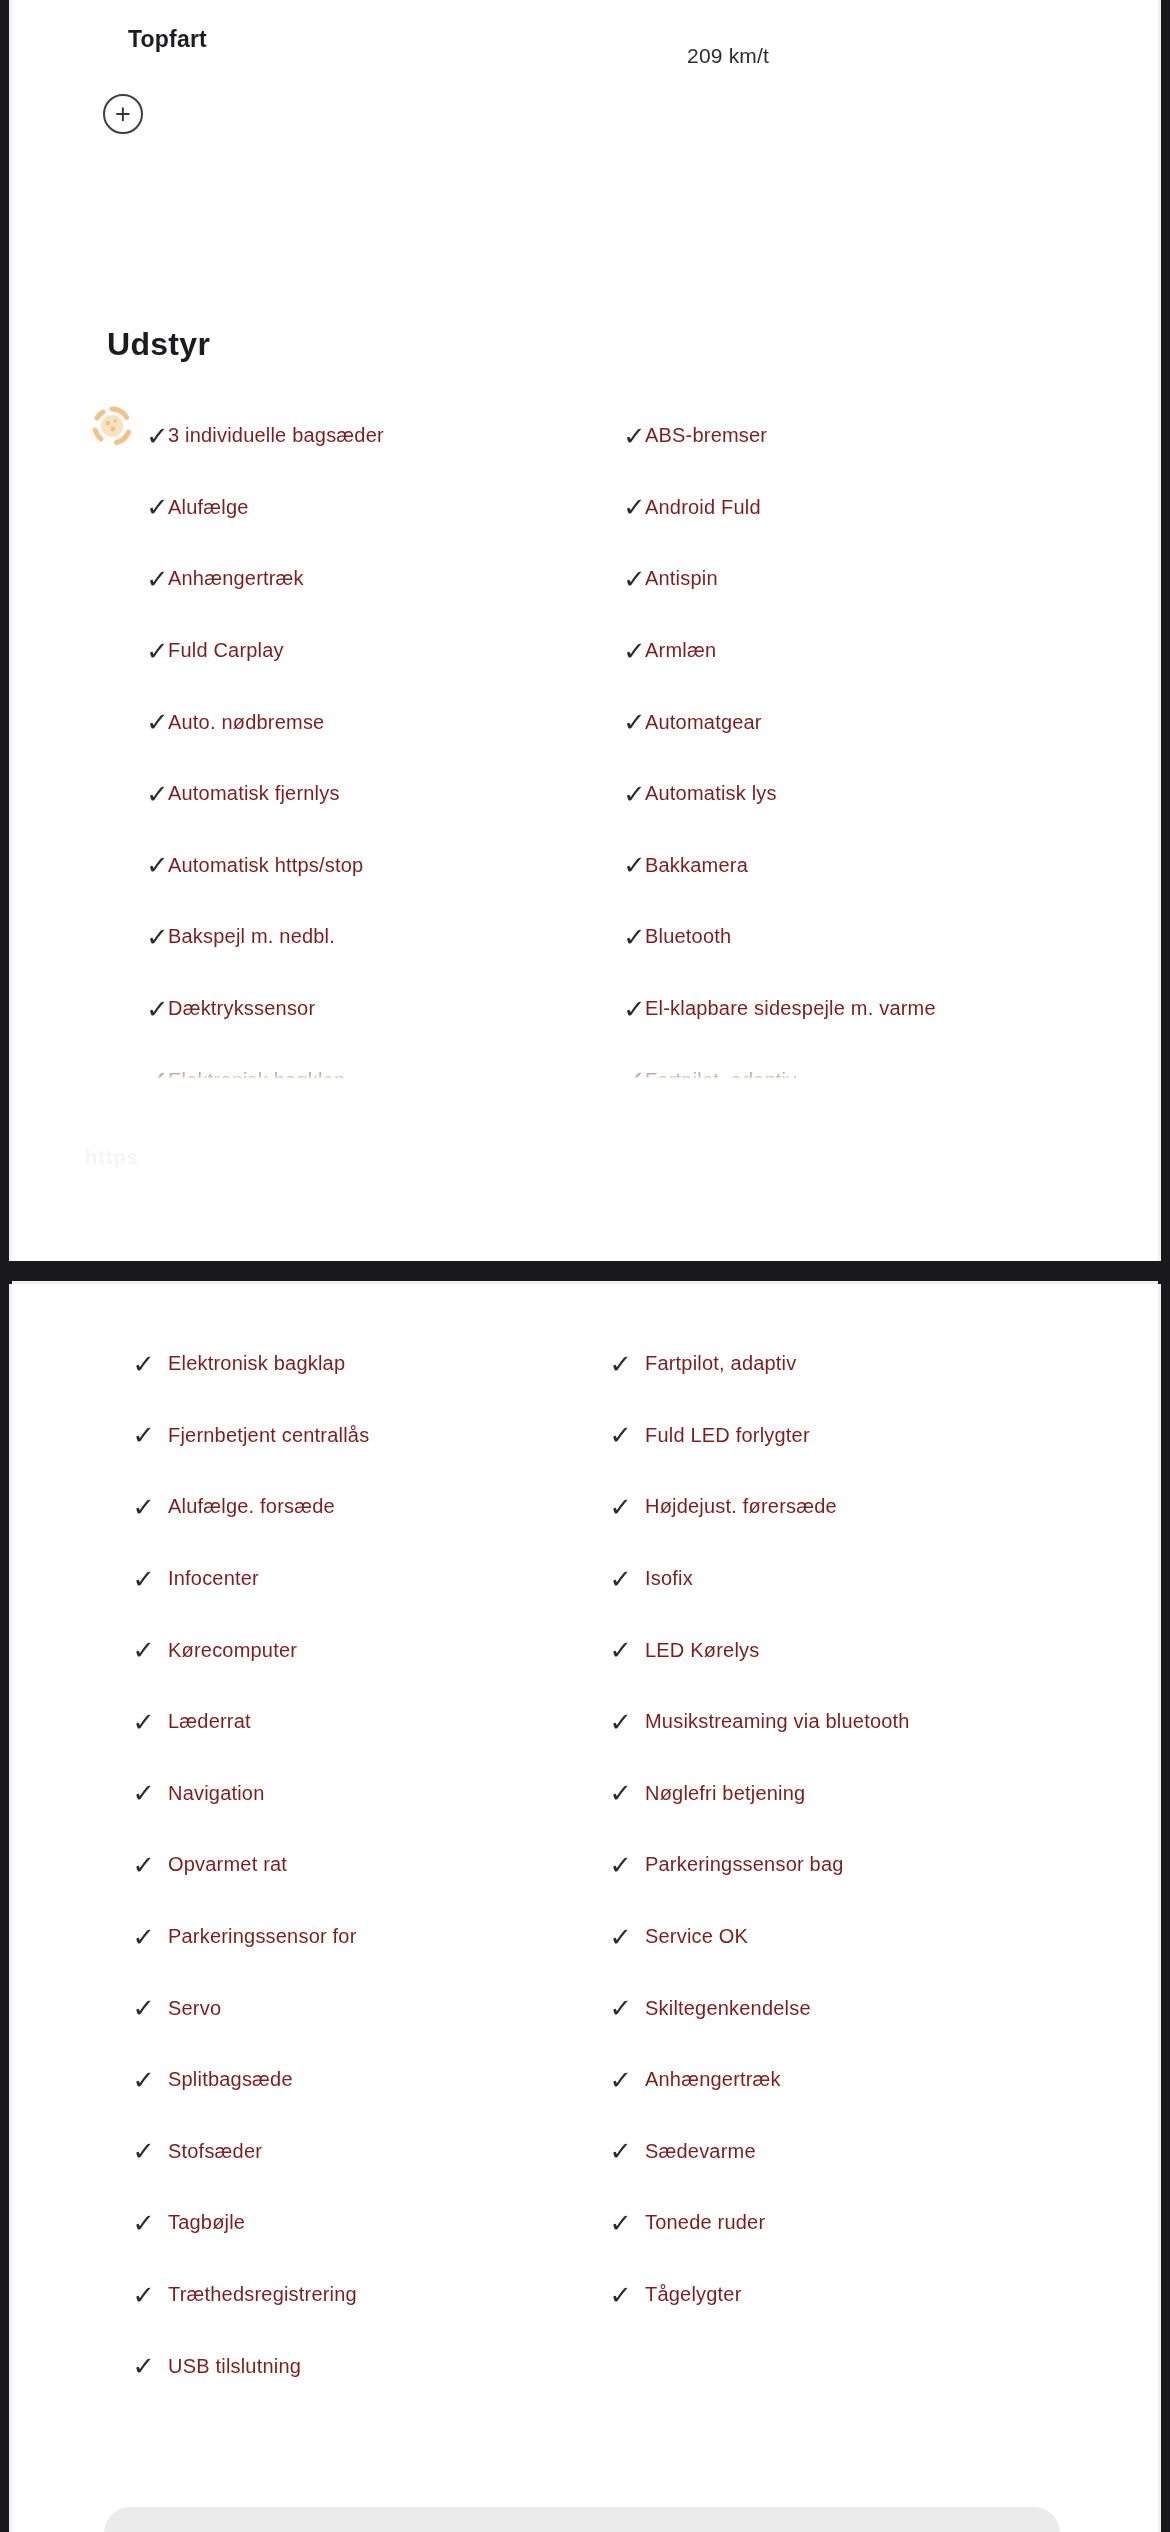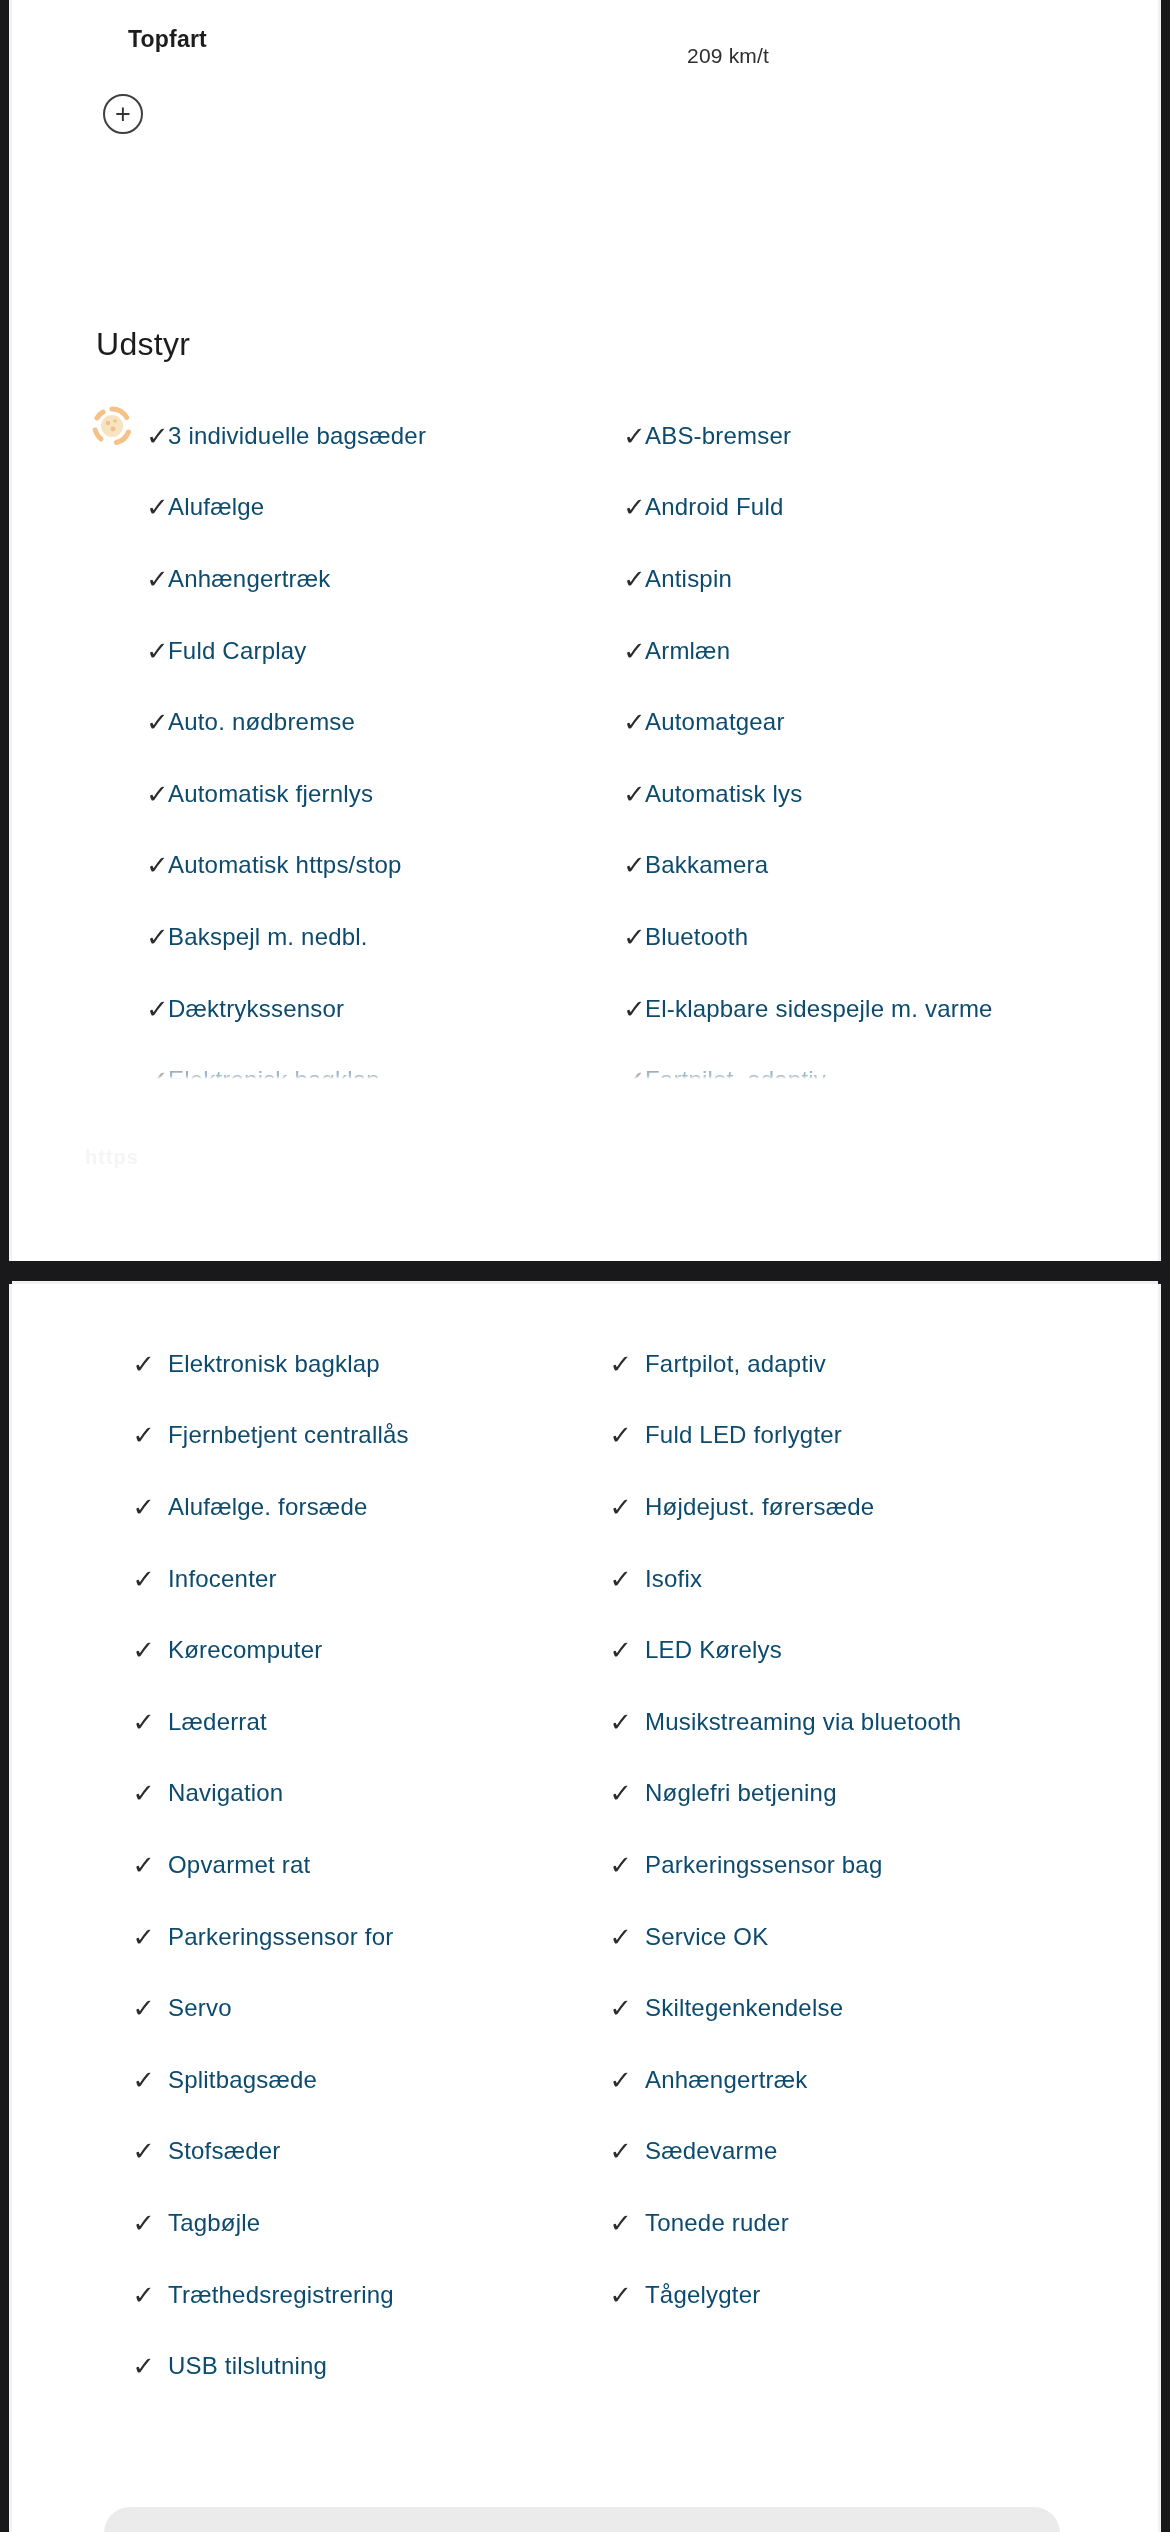--- a/index.html
+++ b/index.html
@@ -29,42 +29,42 @@
     font-size:21px;color:#2e2e30;letter-spacing:.2px;
   }
   .plus-btn{
     position:absolute;left:91px;top:94px;width:40px;height:40px;
     border:2px solid #3f3f41;border-radius:50%;box-sizing:border-box;
     display:flex;align-items:center;justify-content:center;
     font-size:27px;font-weight:300;color:#343436;line-height:1;
     background:#fff;cursor:pointer;
   }
   .section-title{
-    position:absolute;left:84px;top:326px;
-    font-size:32px;font-weight:400;color:#1c1c1e;letter-spacing:.3px;
+    position:absolute;left:95px;top:326px;
+    font-size:32px;font-weight:700;color:#1c1c1e;letter-spacing:.3px;
   }
   .sticker{
     position:absolute;left:80px;top:406px;width:40px;height:40px;
     pointer-events:none;
   }
   .col{position:absolute;}
   .col-p1-left{left:121px;top:400px;width:470px;}
   .col-p1-right{left:598px;top:400px;width:548px;}
   .col-p2-left{left:121px;top:44px;width:470px;}
   .col-p2-right{left:598px;top:44px;width:548px;}
   .row{
     height:71.6px;display:flex;align-items:center;
   }
   .chk{
     width:35px;flex:0 0 35px;
     font-size:26px;color:#2c2c2e;line-height:1;
     transform:scaleX(1.05);
   }
   .lbl{
-    font-size:24px;color:#0c4a6e;letter-spacing:.2px;white-space:nowrap;
+    font-size:20px;color:#7f1d1d;letter-spacing:.2px;white-space:nowrap;
   }
   .fade-out{
     opacity:.8;
     -webkit-mask-image:linear-gradient(180deg,transparent 0px,transparent 18px,rgba(0,0,0,.65) 21px,rgba(0,0,0,.45) 32px,transparent 35px);
     mask-image:linear-gradient(180deg,transparent 0px,transparent 18px,rgba(0,0,0,.65) 21px,rgba(0,0,0,.45) 32px,transparent 35px);
   }
   .clip-top{
     -webkit-mask-image:linear-gradient(180deg,transparent 0px,transparent 24px,#000 26px);
     mask-image:linear-gradient(180deg,transparent 0px,transparent 24px,#000 26px);
   }

